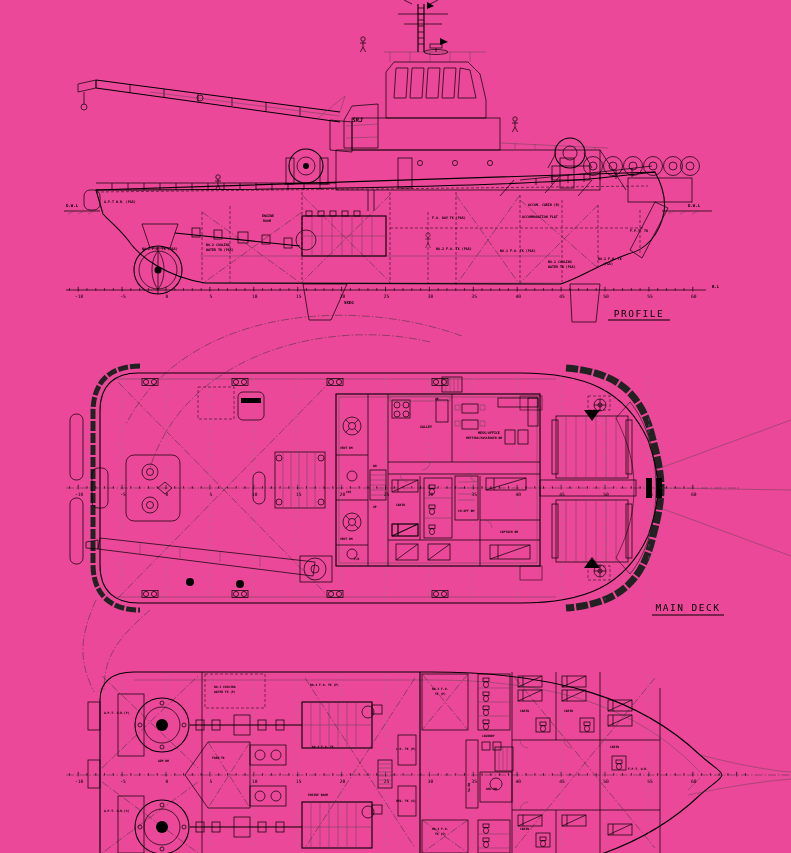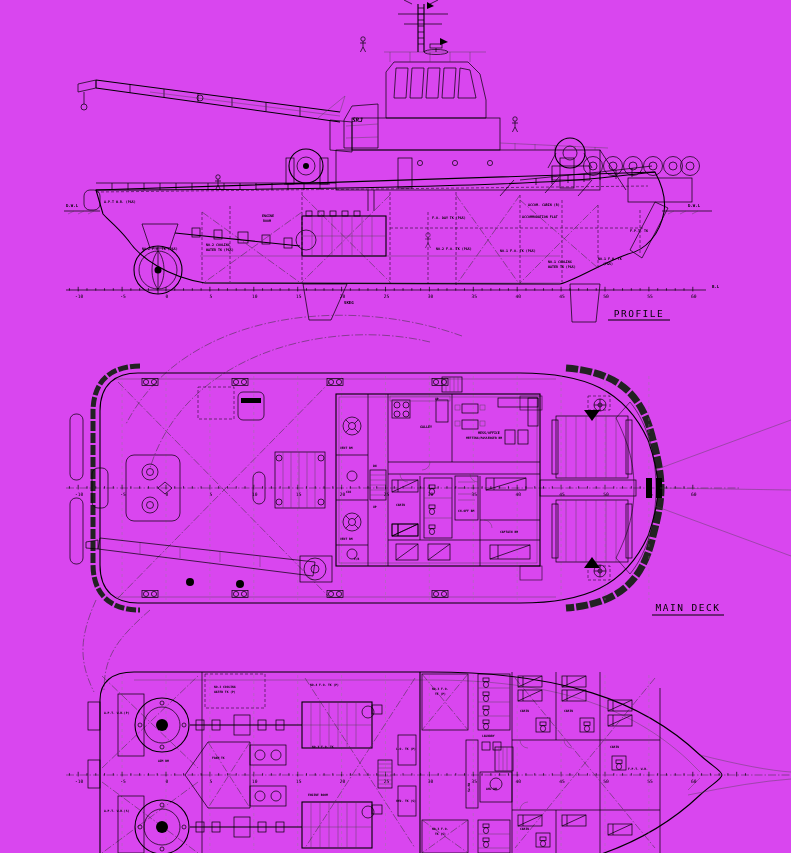--- a/index.html
+++ b/index.html
@@ -1,16 +1,16 @@
 <!DOCTYPE html>
 <html><head>
 <meta charset="utf-8">
 <style>
   html,body{margin:0;padding:0;background:#fff}
-  #sheet{width:791px;height:853px;position:relative;background:#d946ef;overflow:hidden}
+  #sheet{width:791px;height:853px;position:relative;background:#ec4899;overflow:hidden}
   svg{display:block}
   path,rect,circle,line,ellipse,polyline,polygon{fill:none;stroke:#000;stroke-width:.7;stroke-linecap:butt}
   .f{fill:#000;stroke:none}
   text{stroke:none;fill:#000;font-family:"DejaVu Sans Mono",monospace}
   .lbl{font-size:4px;font-weight:bold}
   .lb2{font-size:3.3px;font-weight:bold}
   .lb3{font-size:3px;font-weight:bold}
   .stn{font-size:4.6px;text-anchor:middle}
   .ttl{font-size:9.5px;letter-spacing:1.5px;text-anchor:middle}
   .mrk{font-size:6px;font-weight:bold;font-style:italic}

